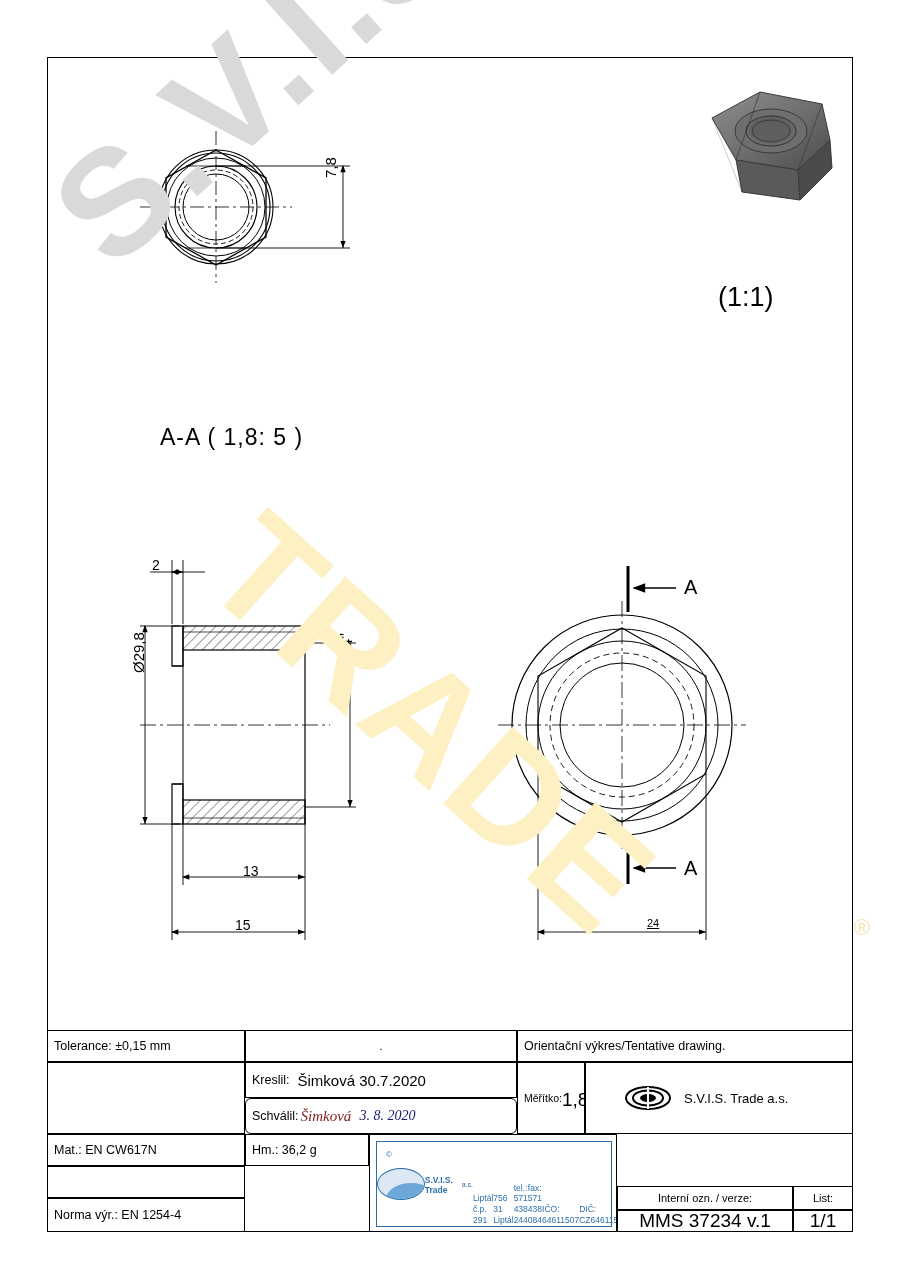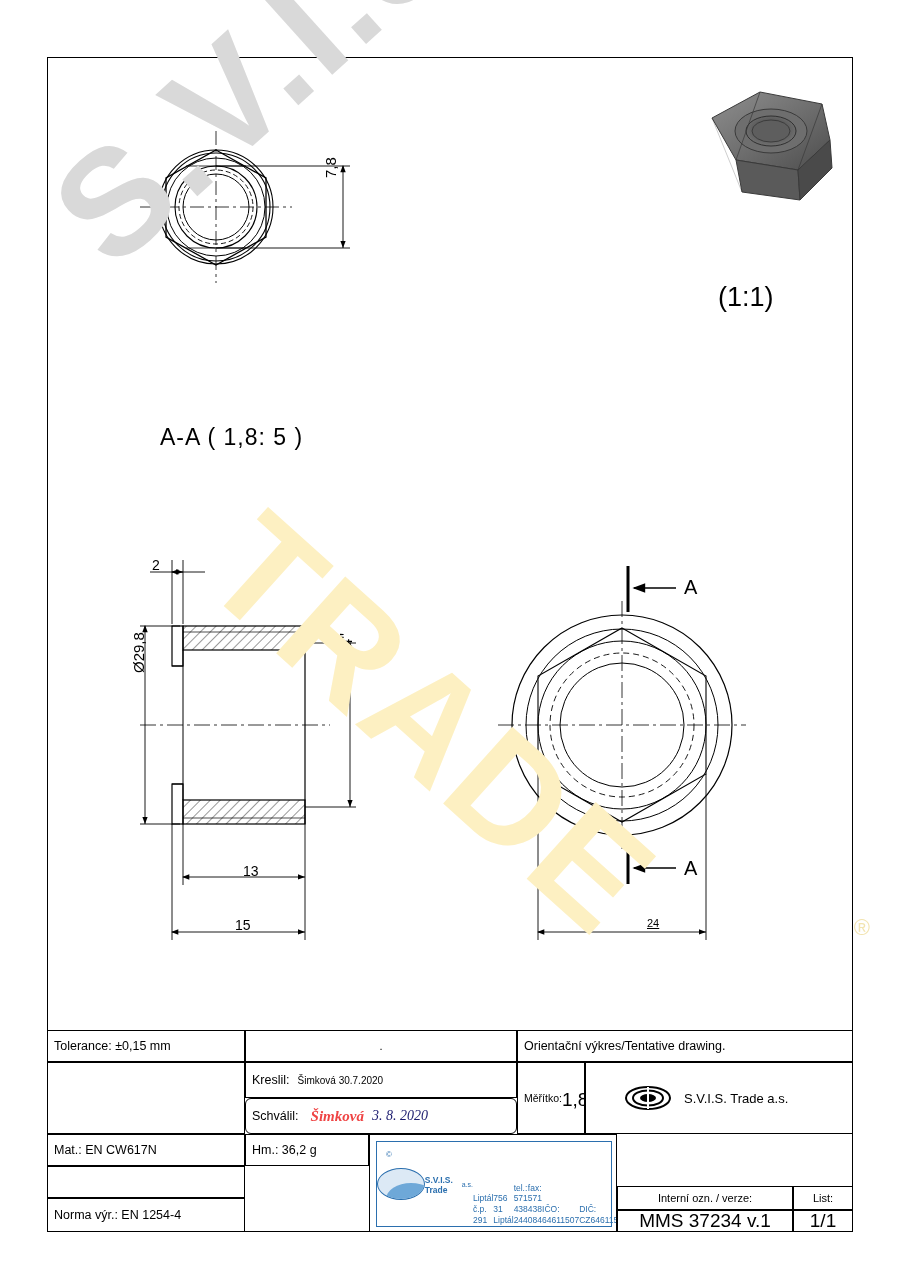--- a/index.html
+++ b/index.html
@@ -128,28 +128,27 @@
   #tb-logo      { left: 538px; top: 32px;  width: 268px; height: 72px; }
 
   #tb-orient    { left: 470px; top: 0;   width: 336px; height: 32px; }
 
   #tb-nazev     { left: 570px; top: 104px; width: 236px; height: 52px; display: block; text-align: center; padding-top: 2px; }
   #tb-interni   { left: 570px; top: 156px; width: 176px; height: 24px; justify-content: center; }
   #tb-list      { left: 746px; top: 156px; width: 60px;  height: 24px; justify-content: center; }
   #tb-mms       { left: 570px; top: 180px; width: 176px; height: 22px; justify-content: center; }
   #tb-page      { left: 746px; top: 180px; width: 60px;  height: 22px; justify-content: center; }
 
-  .kreslil-name { font-size: 10px; margin-left: 8px; }
+  .kreslil-name { font-size: 15px; margin-left: 8px; }
   .sig {
     font-family: "Liberation Serif", serif;
     font-style: italic;
     font-size: 15px;
-    margin-left: 12px;
-    color: #ef4444;
-    font-weight: bold;
+    margin-left: 2px;
+    color: #7f1d1d;
   }
   .sig-date { font-family: "Liberation Serif", serif; font-style: italic; font-size: 14px; margin-left: 8px; color: #1a1a6e; }
   .meritko-label { font-size: 10.5px; }
   .meritko-value { font-size: 19px; margin-top: 3px; }
   .nazev-label { font-size: 10.5px; }
   .nazev-value { font-size: 11px; margin-top: 4px; }
   .mms-value { font-size: 19px; }
   .page-value { font-size: 19px; }
 
   

